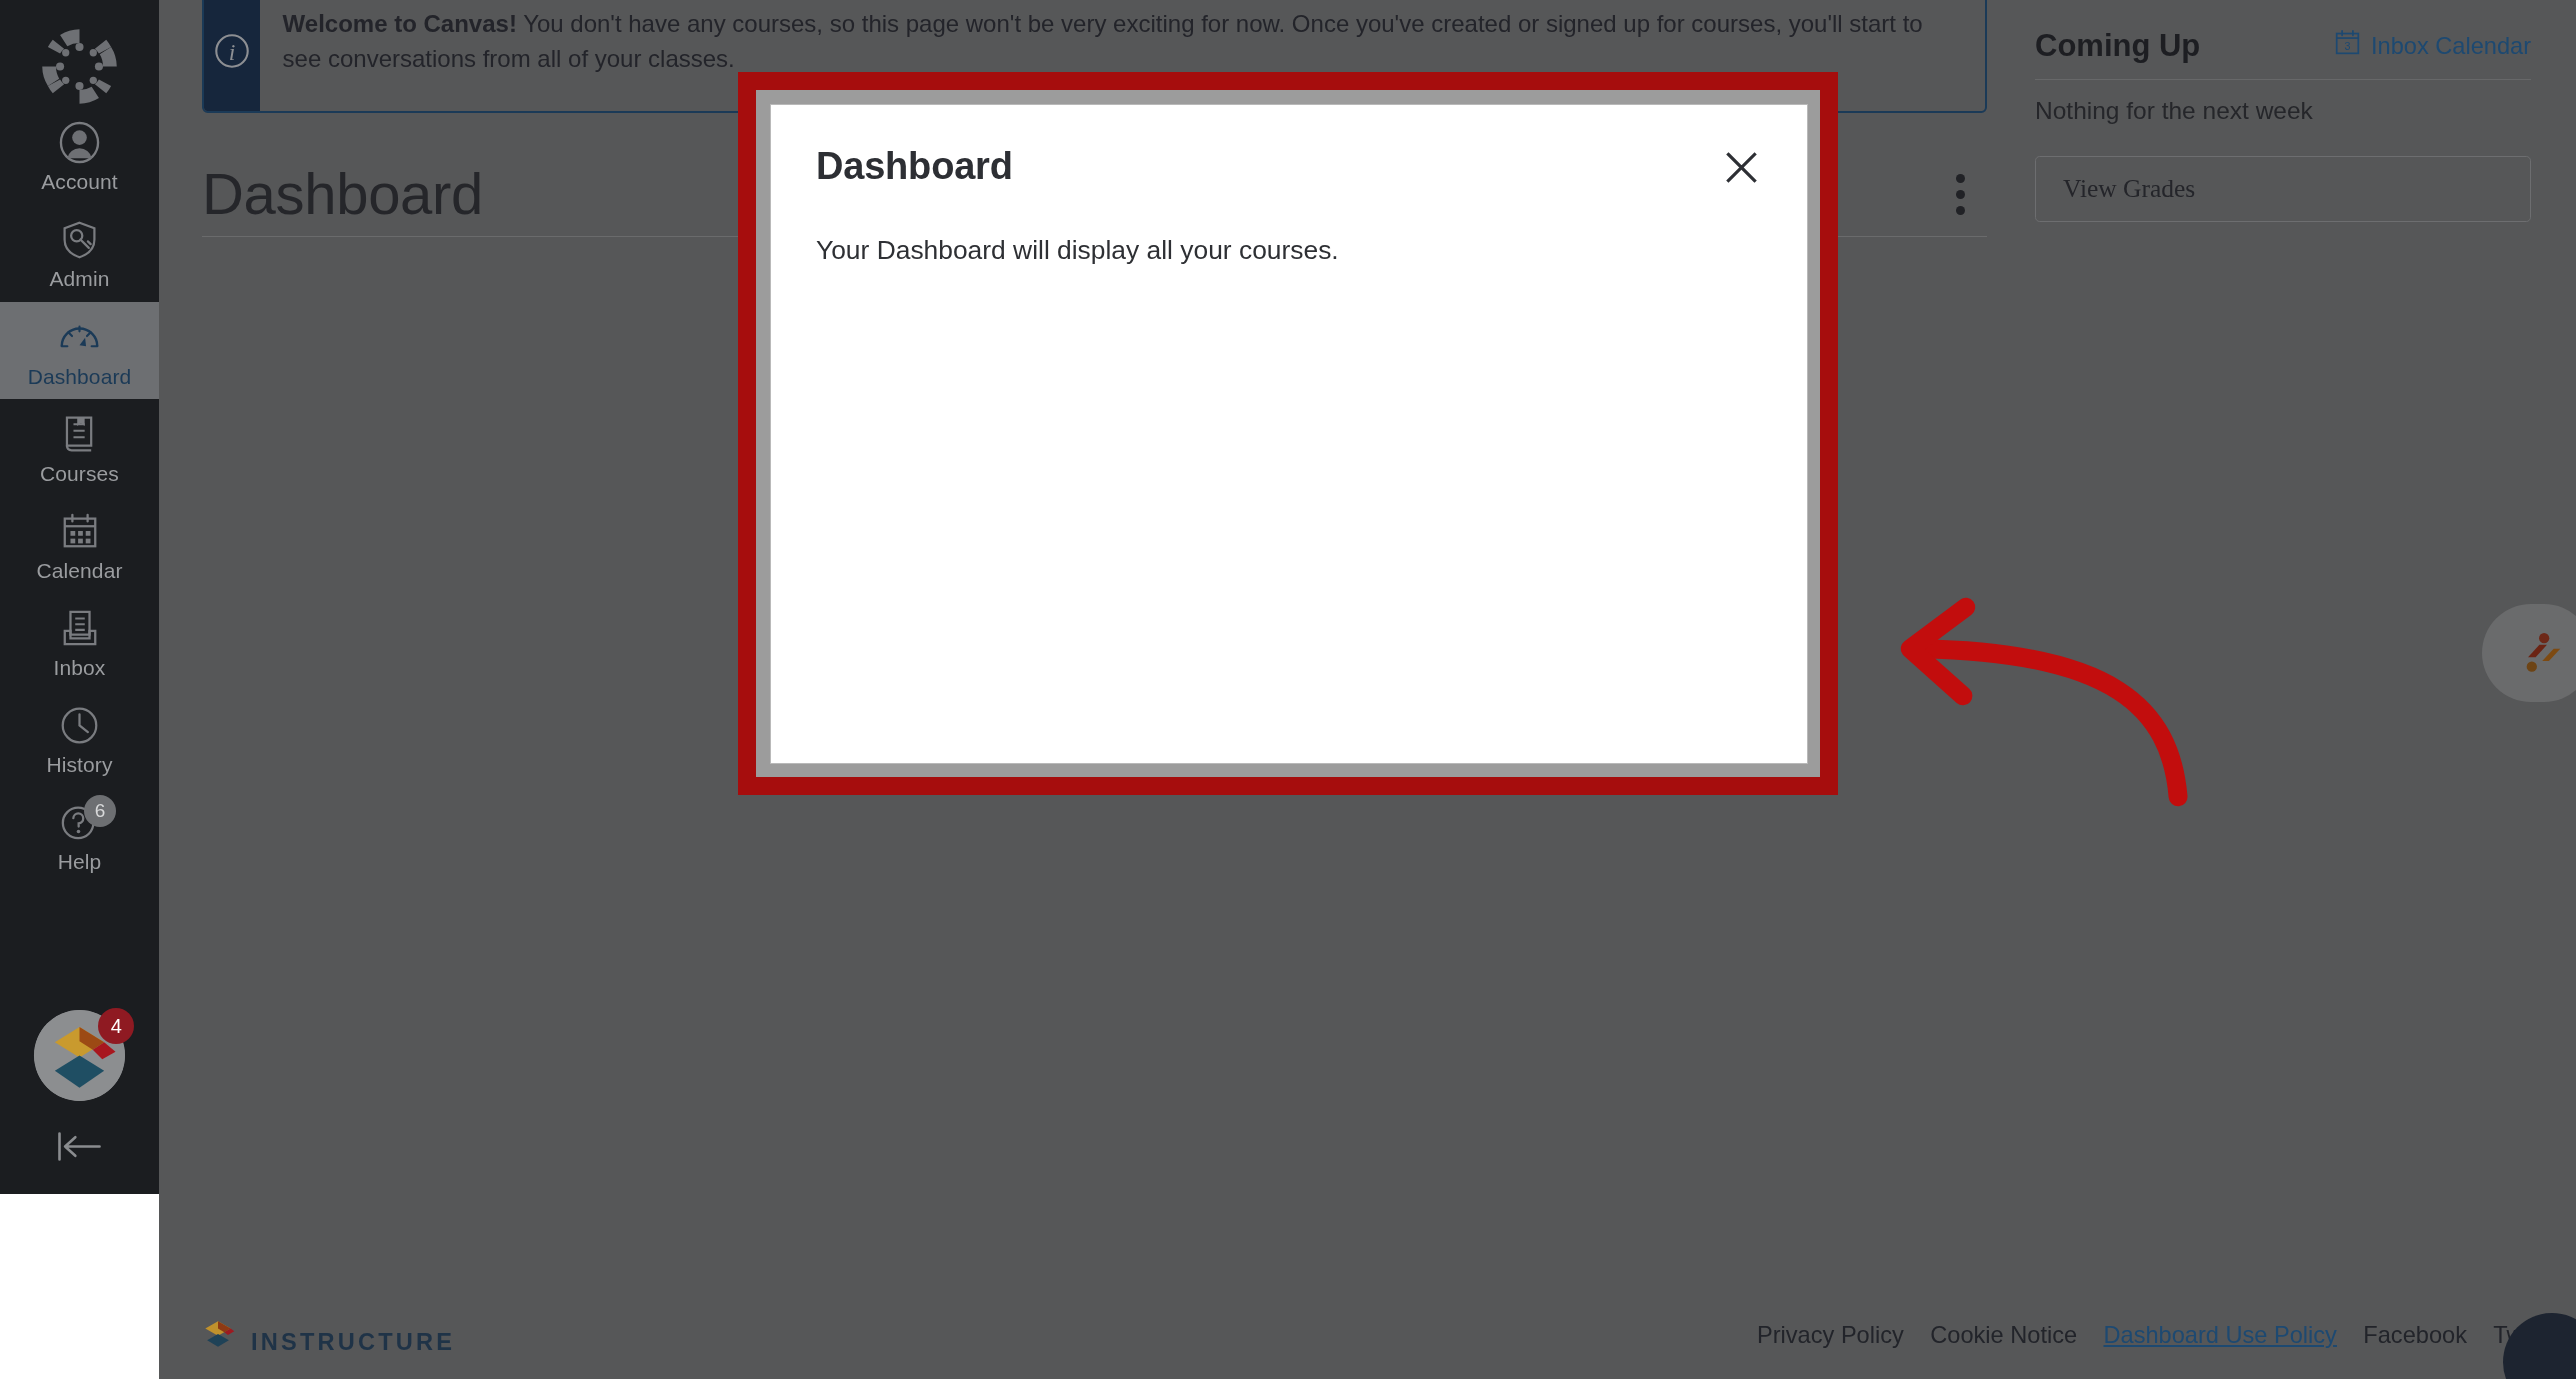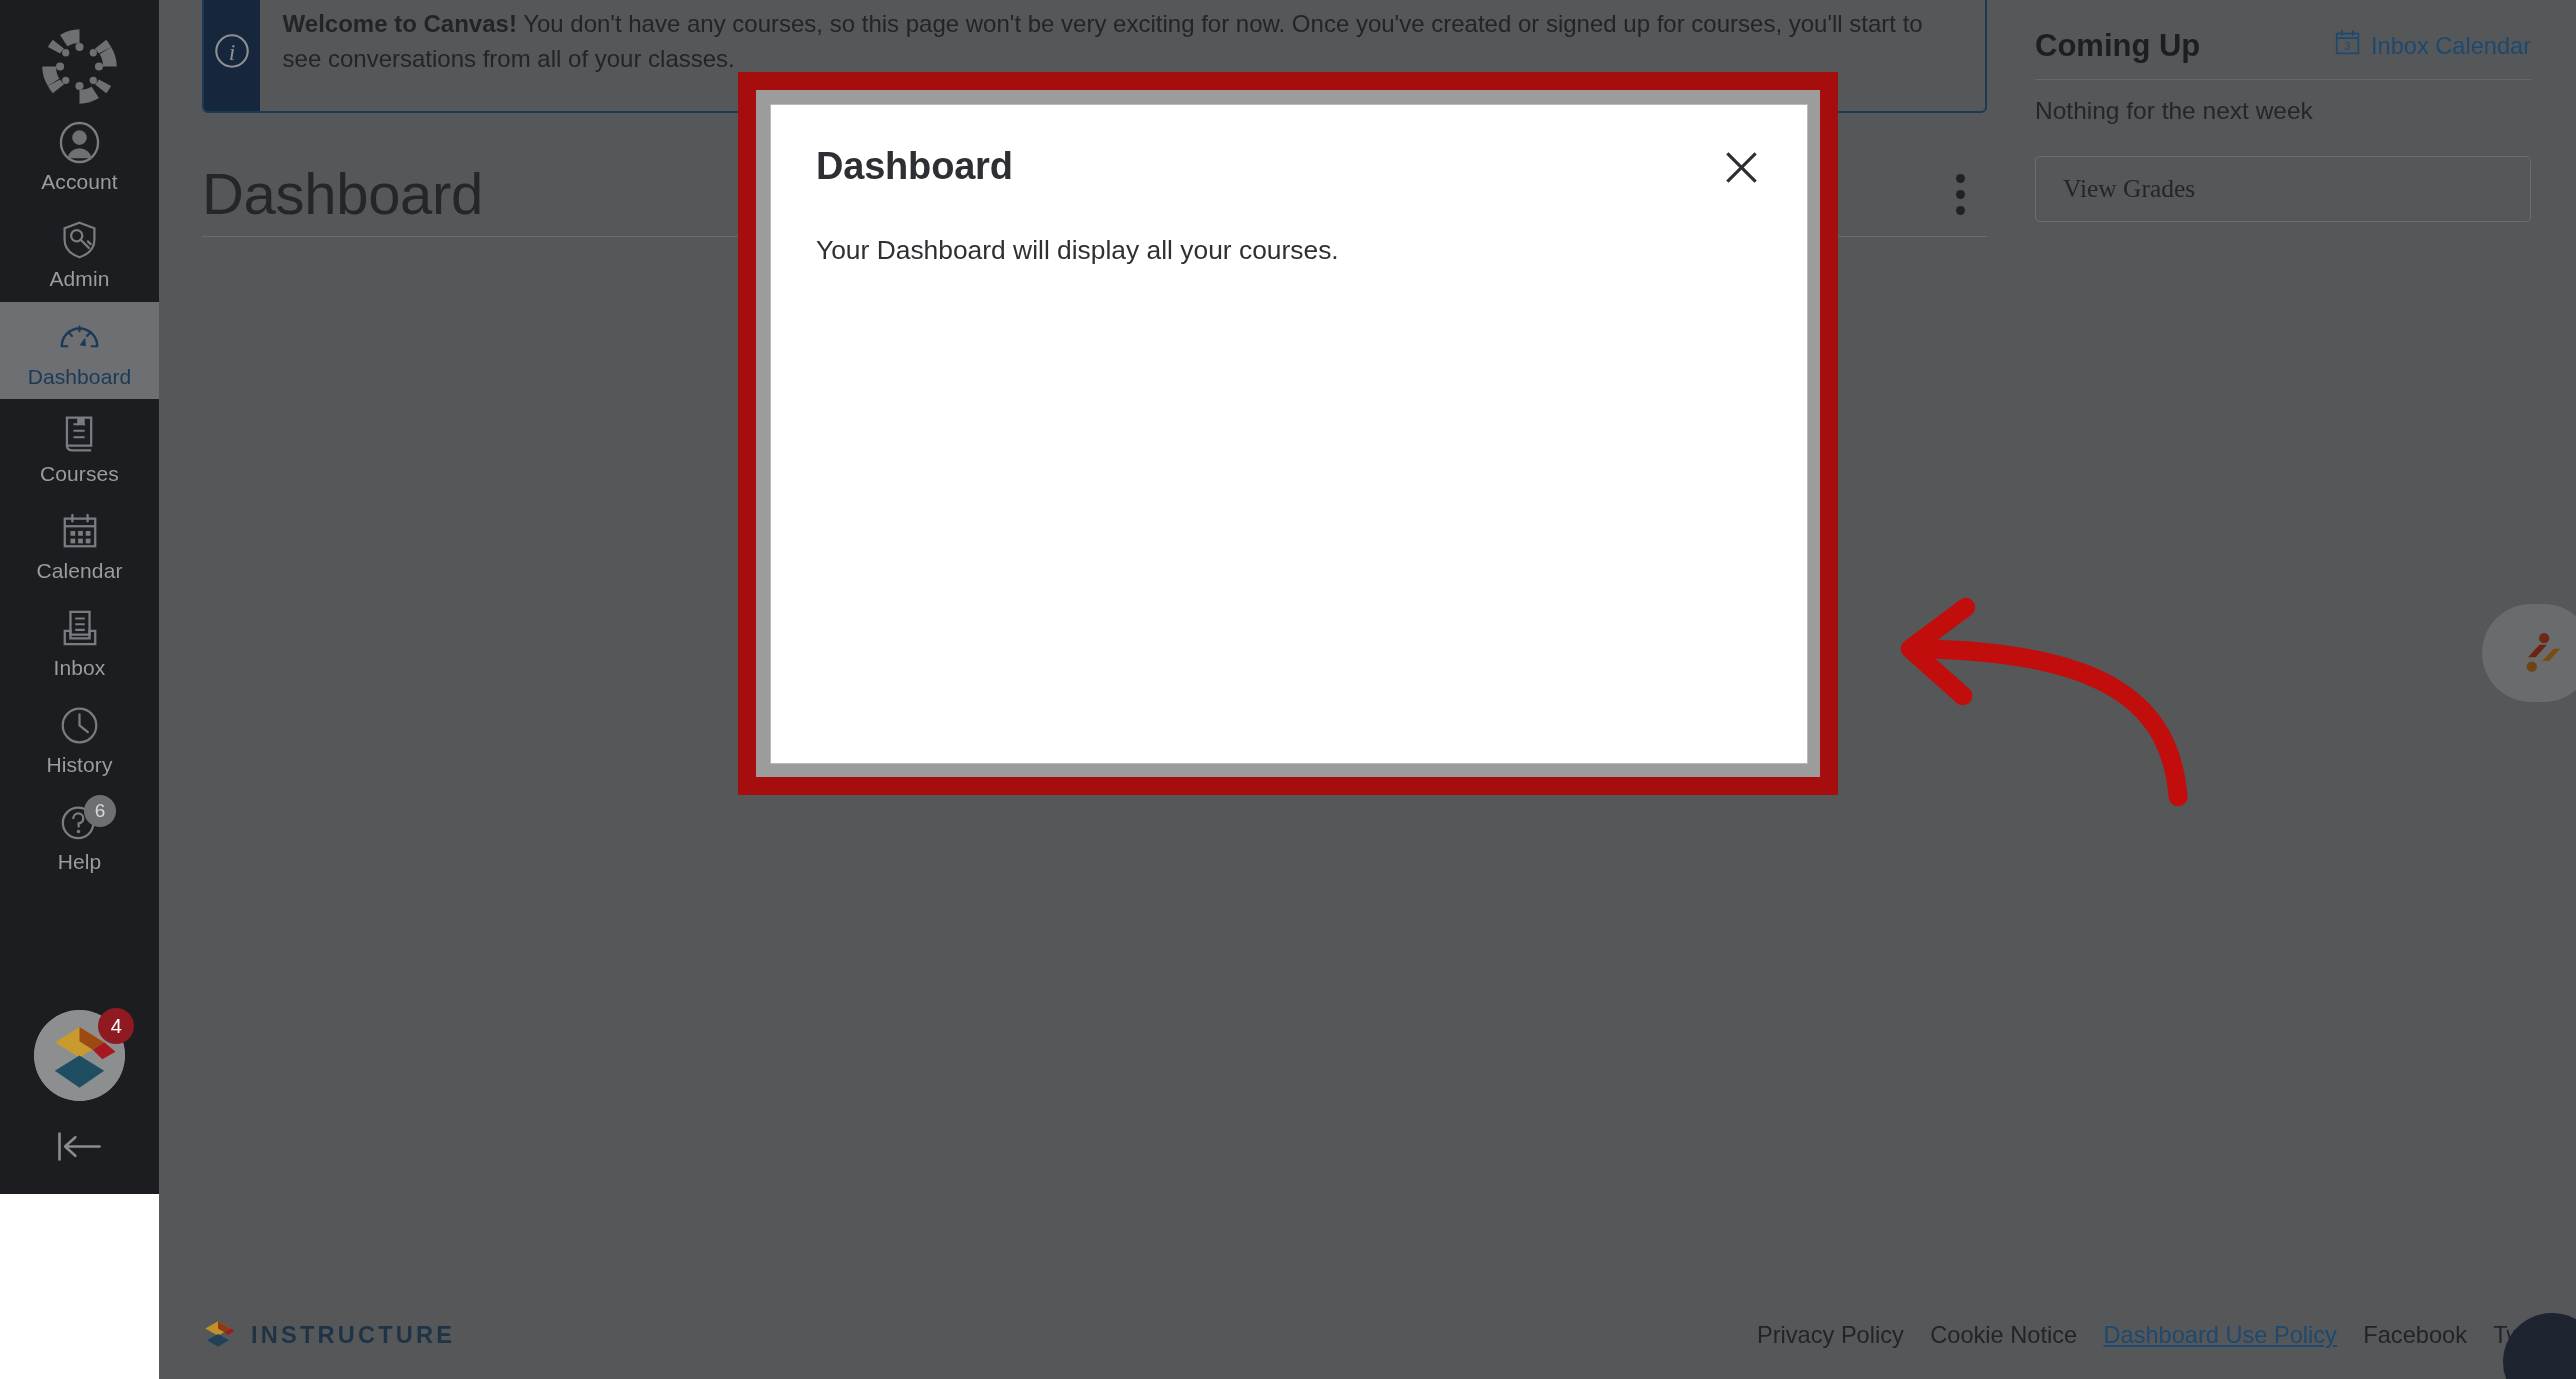--- a/index.html
+++ b/index.html
@@ -229,21 +229,21 @@
     position: absolute;
     left: 0; bottom: 0;
     width: 2417px;
     height: 87px;
     display: flex;
     align-items: center;
     justify-content: space-between;
     padding: 0 0 0 40px;
   }
   .brand {
-    display: flex; align-items: center; gap: 14px;
+    display: flex; align-items: flex-end; gap: 14px;
   }
   .brand-name {
     font-size: 23.6px;
     font-weight: 700;
     letter-spacing: 3.2px;
     color: #1f3347;
   }
   .footer-links {
     display: flex; align-items: center; gap: 26.4px;
     padding-right: 13.2px;

